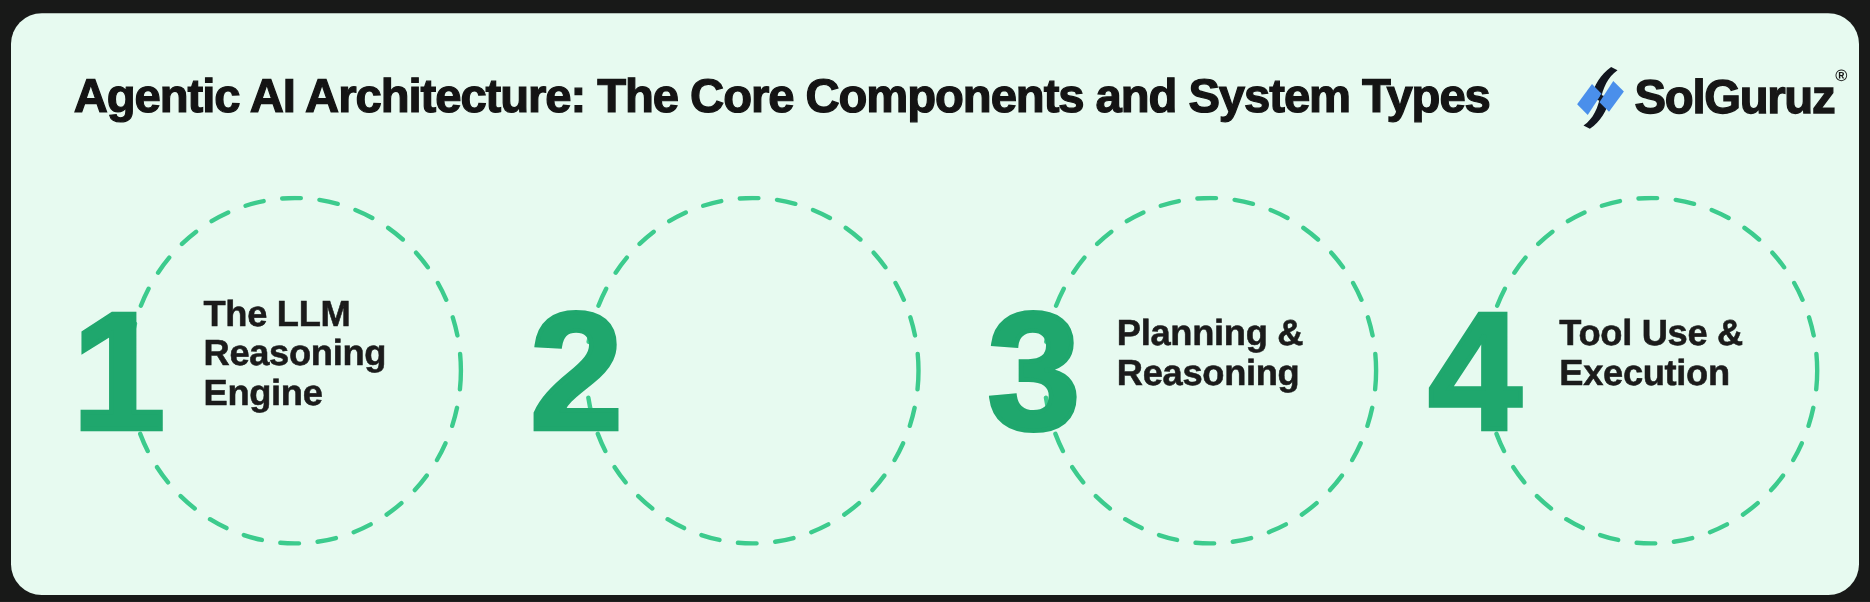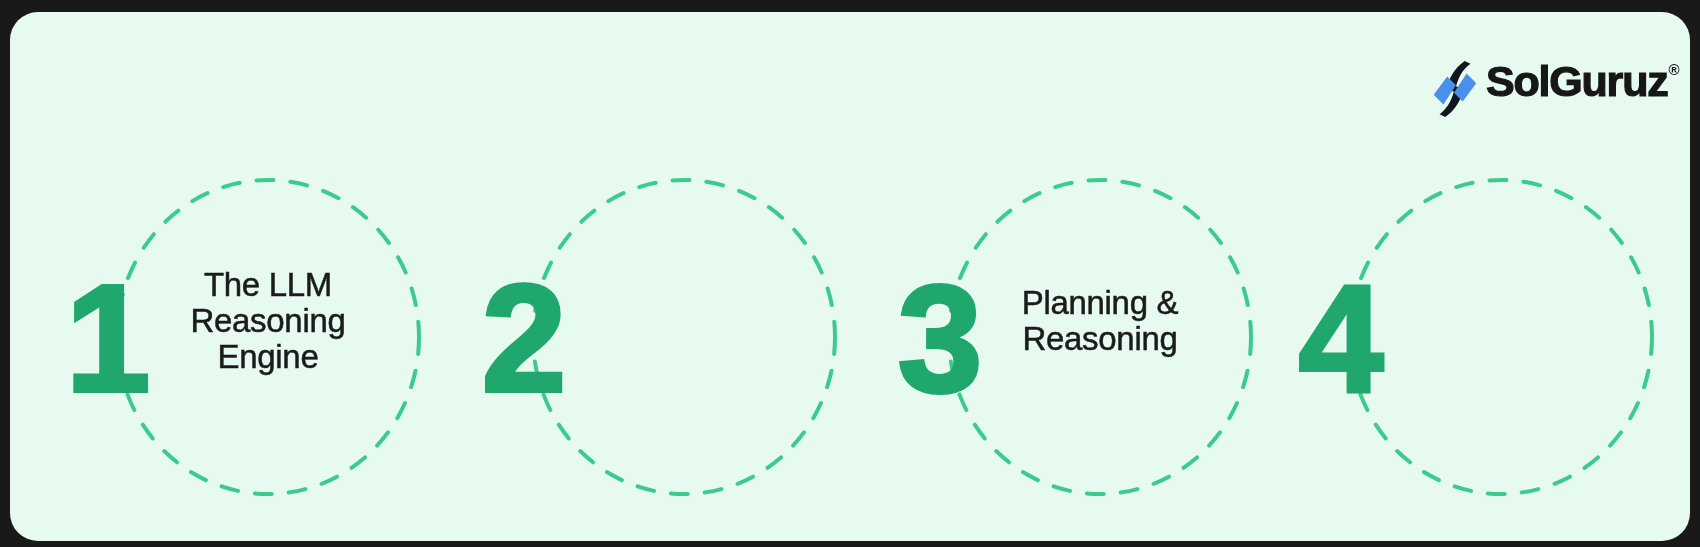--- a/index.html
+++ b/index.html
@@ -36,21 +36,21 @@
     font-weight:700;
     letter-spacing:-1px;
     color:var(--title_text);
     -webkit-text-stroke:1.1px var(--title_text);
     white-space:nowrap;
   }
   .logo{
     position:absolute;
     left:1416px;top:48px;
     display:flex;
-    align-items:flex-start;
+    align-items:center;
   }
   .logo-mark{
     width:58px;height:58px;
     display:block;
   }
   .logo-name{
     font-size:43px;
     font-weight:700;
     letter-spacing:-1.2px;
     color:var(--logo-text,#171717);
@@ -89,40 +89,40 @@
     color:var(--number_green);
     -webkit-text-stroke:4px var(--number_green);
   }
   .label{
     position:absolute;
     left:30px;right:30px;top:0;bottom:0;
     display:flex;
     align-items:center;
     justify-content:center;
     transform:translateY(-17px);
-    text-align:center;
     font-size:33px;
-    font-weight:400;
+    font-weight:700;
     letter-spacing:-0.3px;
     line-height:1.1;
     color:var(--label_text);
     -webkit-text-stroke:0.5px var(--label_text);
     white-space:pre-line;
   }
   .c1{left:98px;}
   .c2{left:514px;}
   .c3{left:930px;}
   .c4{left:1331px;}
 </style>
 </head>
 <body>
 
 <div class="stage">
   <div class="card">
 
+    <div class="title">Agentic AI Architecture: The Core Components and System Types</div>
 
     <div class="logo">
       <svg class="logo-mark" viewBox="0 0 60 60" aria-hidden="true">
         <g>
           <path d="M40,1 C30,8 24,18 21,30 L30,33 C32,21 37,10 46,4 Z" fill="var(--logo_dark)"></path>
           <path d="M22,17 L31,26 L18,46 L8,36 Z" fill="var(--logo_blue)"></path>
         </g>
         <g transform="rotate(180 30 30)">
           <path d="M40,1 C30,8 24,18 21,30 L30,33 C32,21 37,10 46,4 Z" fill="var(--logo_dark)"></path>
           <path d="M22,17 L31,26 L18,46 L8,36 Z" fill="var(--logo_blue)"></path>
@@ -156,16 +156,18 @@
       <div class="num">3</div>
       <div class="label">Planning &amp;
 Reasoning</div>
     </div>
 
     <div class="component c4">
       <svg class="ring" viewBox="0 0 320 320" aria-hidden="true">
         <ellipse cx="160" cy="159" rx="151" ry="157" fill="none" stroke="currentColor" stroke-width="4" stroke-linecap="round" stroke-dasharray="17 17"></ellipse>
       </svg>
       <div class="num">4</div>
+      <div class="label">Tool Use &amp;
+Execution</div>
     </div>
 
   </div>
 </div>
 
 </body></html>

